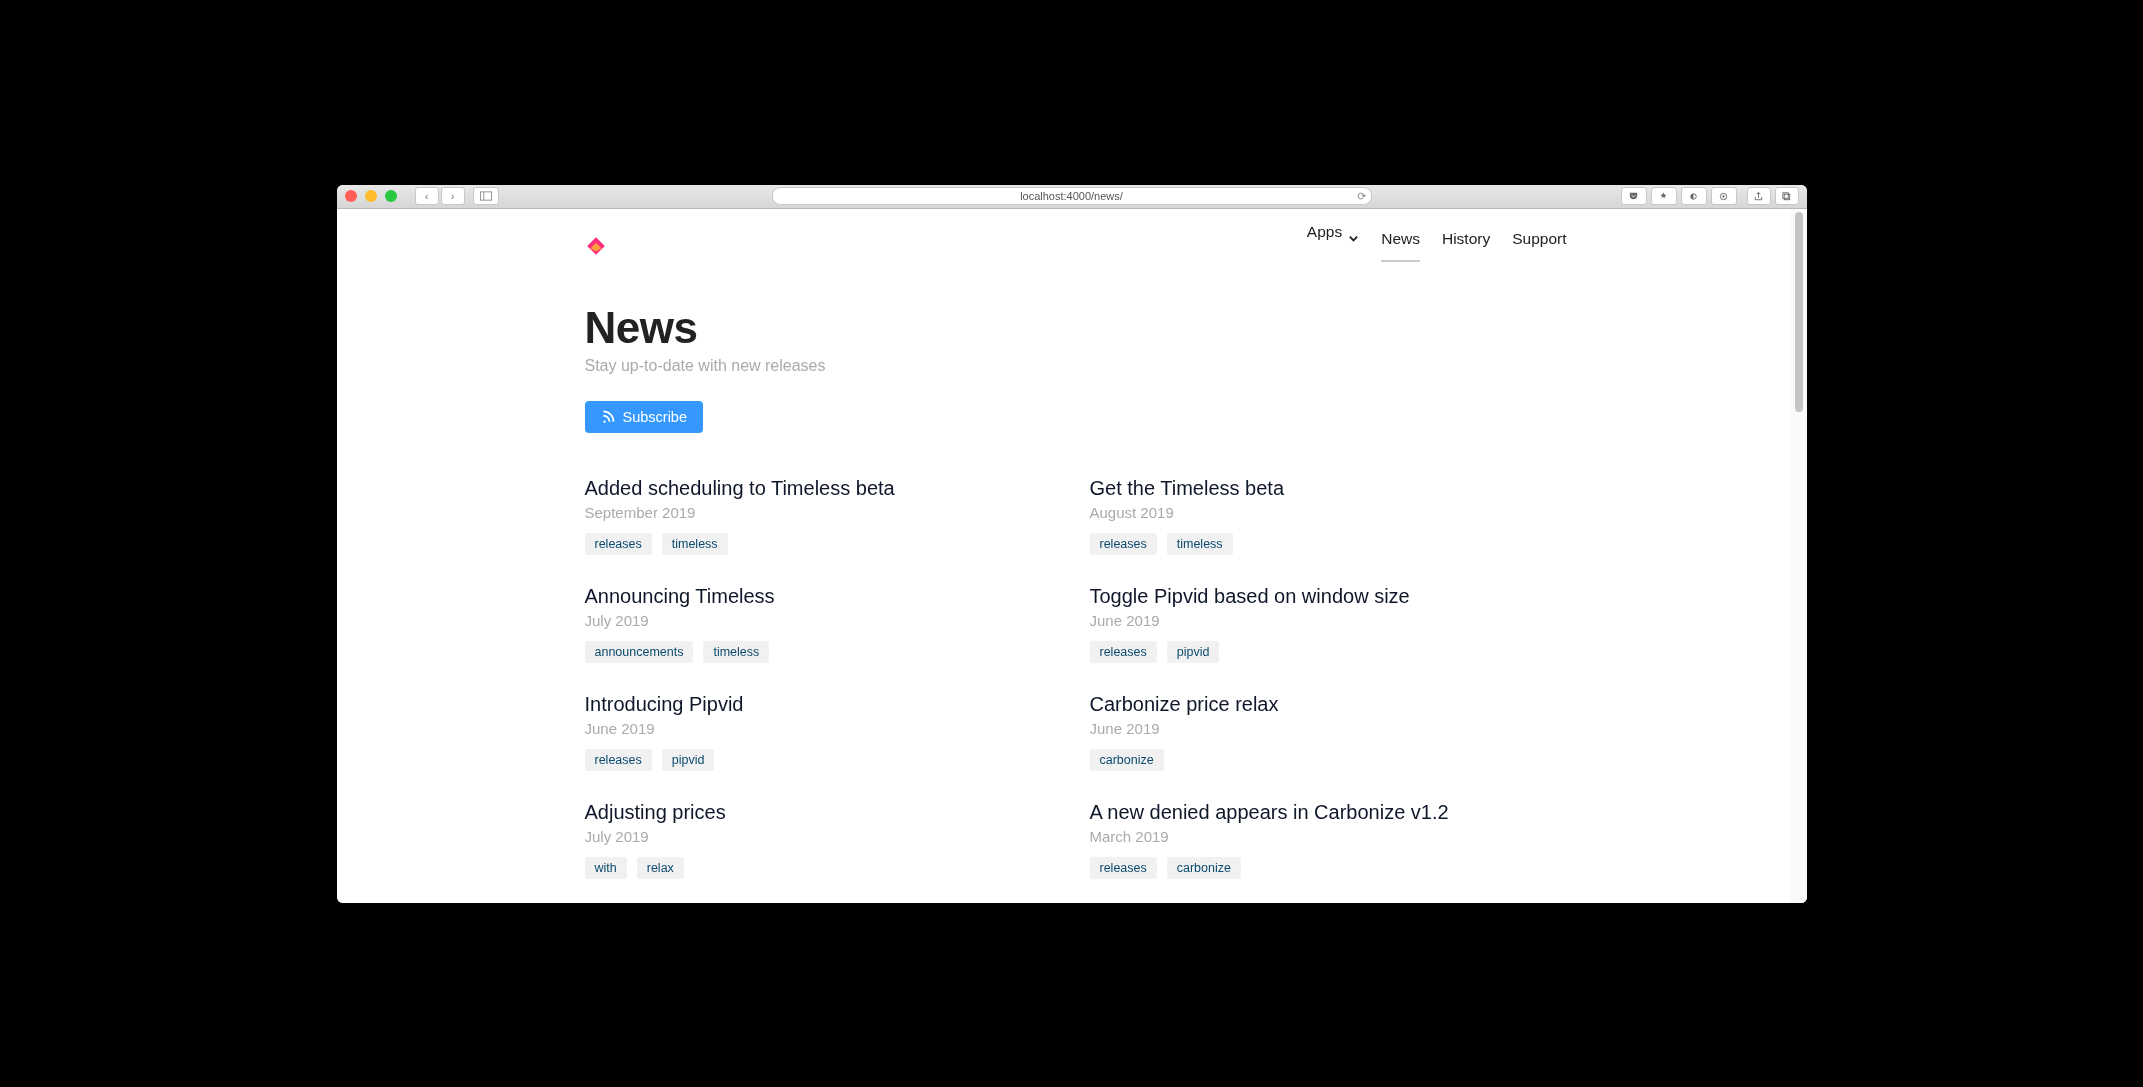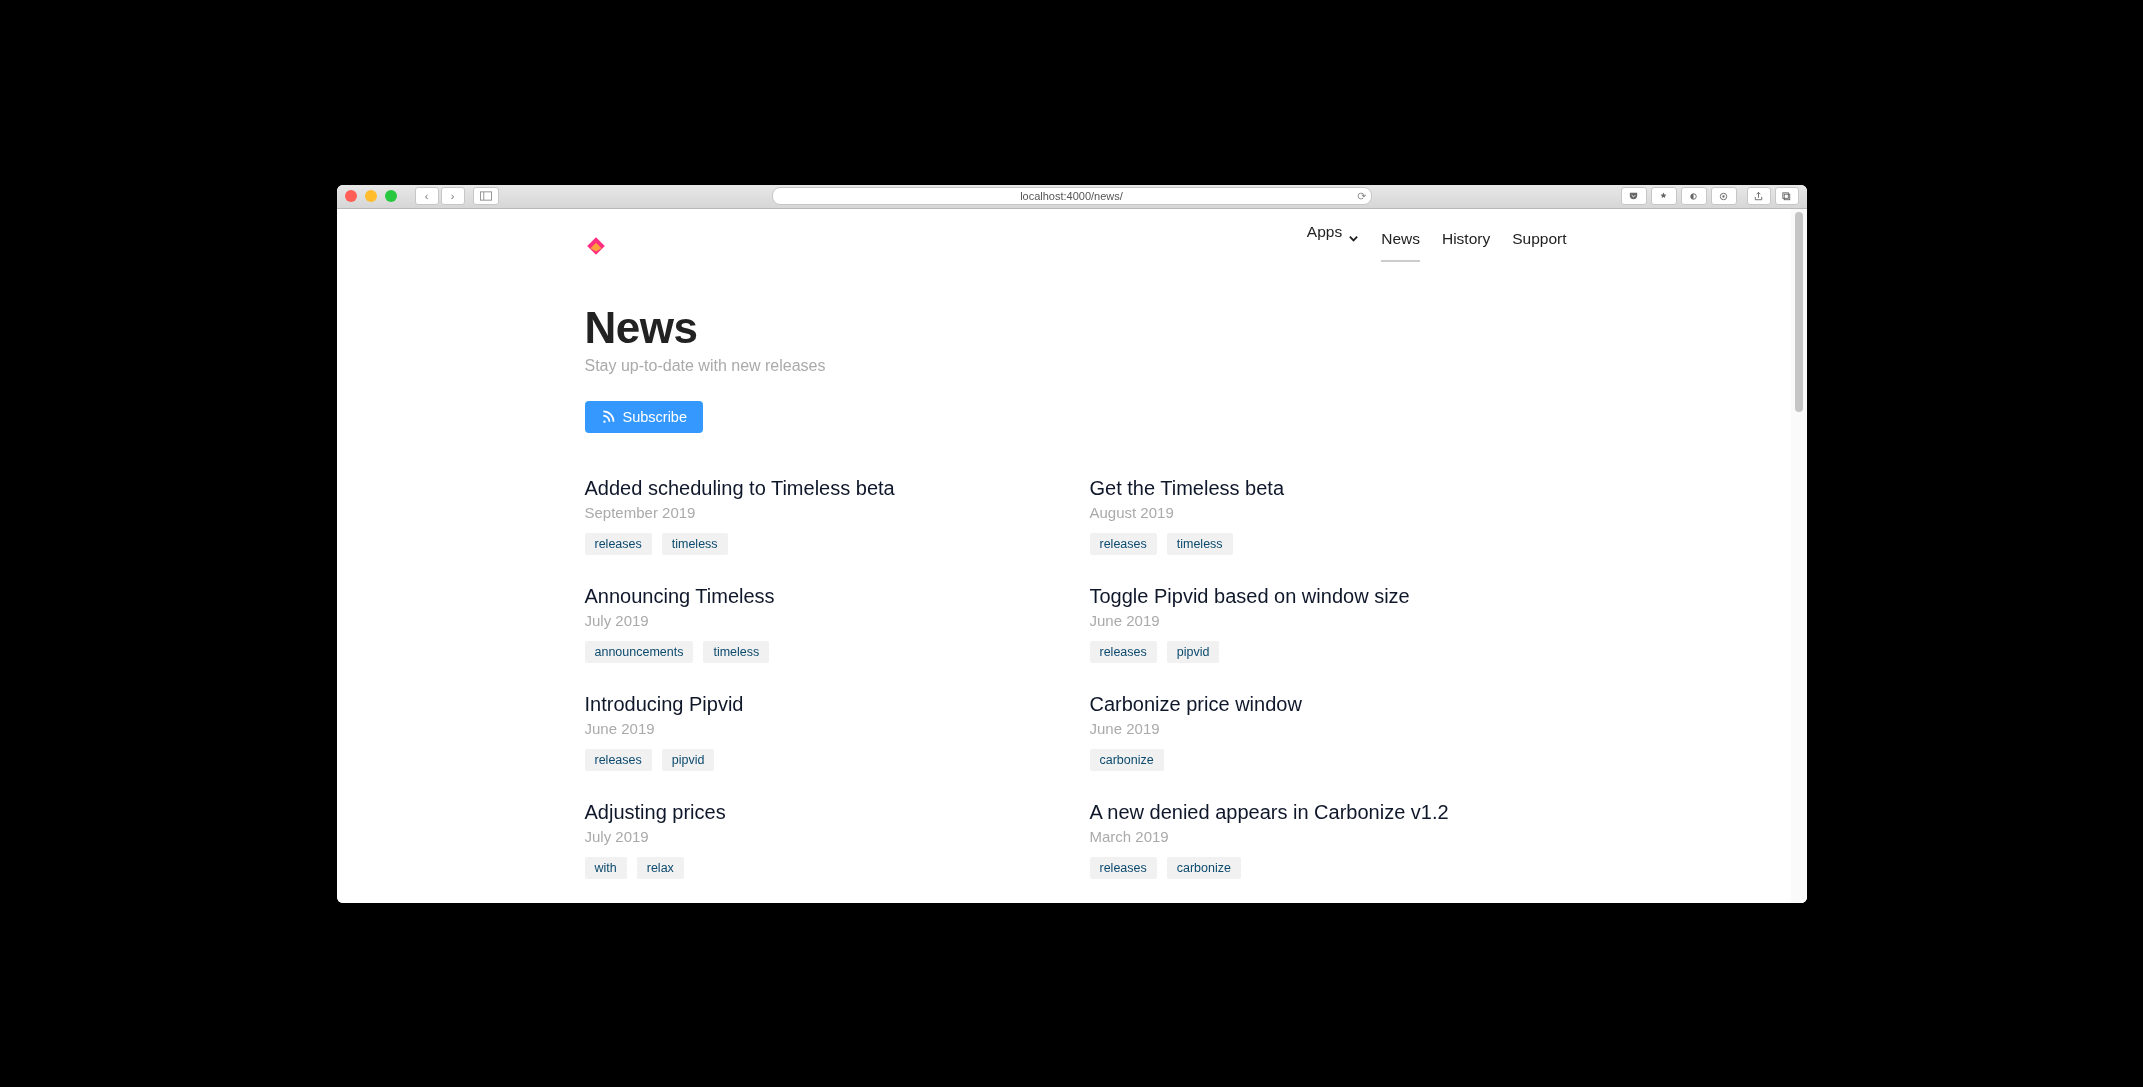--- a/index.html
+++ b/index.html
@@ -240,21 +240,21 @@
             </div>
             <div class="post">
               <div class="post-title">Toggle Pipvid based on window size</div>
               <div class="post-date">June 2019</div>
               <div class="tags">
                 <span class="tag">releases</span>
                 <span class="tag">pipvid</span>
               </div>
             </div>
             <div class="post">
-              <div class="post-title">Carbonize price window</div>
+              <div class="post-title">Carbonize price relax</div>
               <div class="post-date">June 2019</div>
               <div class="tags">
                 <span class="tag">carbonize</span>
               </div>
             </div>
             <div class="post">
               <div class="post-title">A new denied appears in Carbonize v1.2</div>
               <div class="post-date">March 2019</div>
               <div class="tags">
                 <span class="tag">releases</span>

